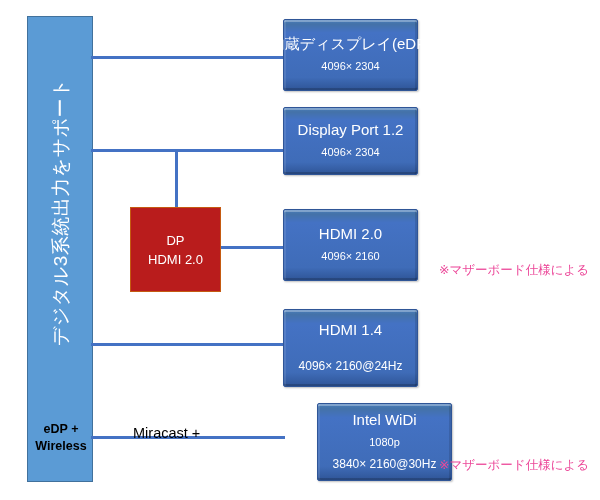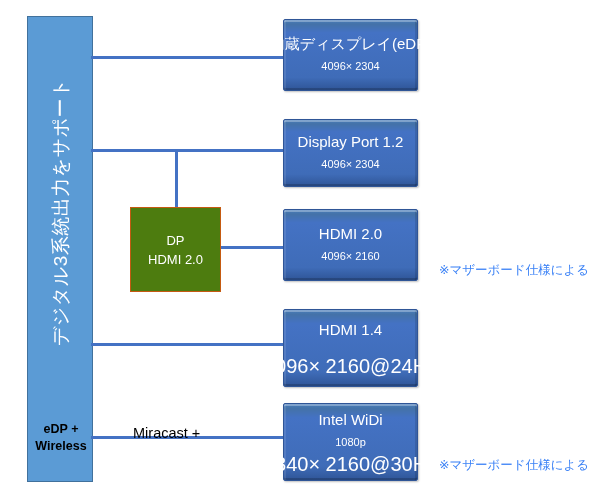--- a/index.html
+++ b/index.html
@@ -84,37 +84,37 @@
   }
   .out-box .l1,
   .out-box .l2,
   .out-box .l3 {
     display: block;
     line-height: 22px;
     white-space: nowrap;
   }
   .out-box .l1 { font-size: 15px; }
   .out-box .l2 { font-size: 11px; }
-  .out-box .l3 { font-size: 20px; }
+  .out-box .l3 { font-size: 12px; }
   .out-box.jp .l1 { font-size: 15px; }
 
   #box-edp   { top: 19px;  height: 72px; }
-  #box-dp    { top: 119px; height: 68px; }
+  #box-dp    { top: 107px; height: 68px; }
   #box-hdmi2 { top: 209px; height: 72px; }
   #box-hdmi14{ top: 309px; height: 78px; gap: 14px; }
-  #box-widi  { top: 403px; height: 78px; }
+  #box-widi  { top: 403px; height: 78px; margin-left: 34px; }
 
   
   .chip {
     position: absolute;
     left: 130px;
     top: 207px;
     width: 91px;
     height: 85px;
-    background: #4d7c0f;
+    background: #b91c1c;
     border: 1px solid #C55A11;
     box-sizing: border-box;
     display: flex;
     flex-direction: column;
     align-items: center;
     justify-content: center;
     color: #ffffff;
     text-align: center;
   }
   .chip span { display: block; line-height: 19px; white-space: nowrap; }
@@ -147,21 +147,21 @@
     top: 417px;
     font-size: 14.5px;
     color: #000000;
     white-space: nowrap;
     margin-top: 8px;
   }
   .note {
     position: absolute;
     left: 439px;
     font-size: 12.5px;
-    color: #3b82f6;
+    color: #ec4899;
     white-space: nowrap;
   }
   #note-hdmi2 { top: 262px; }
   #note-widi  { top: 457px; }
 </style>
 </head>
 <body>
 
 <div id="canvas">
 

